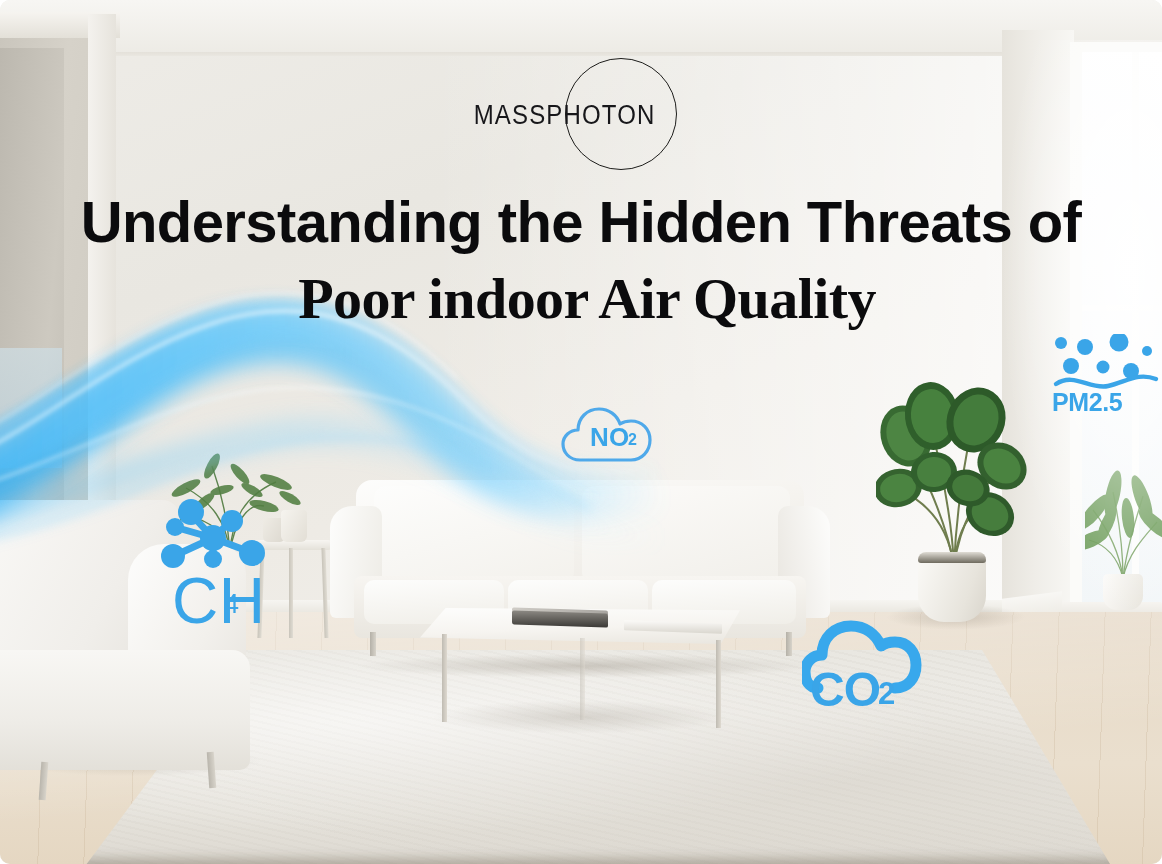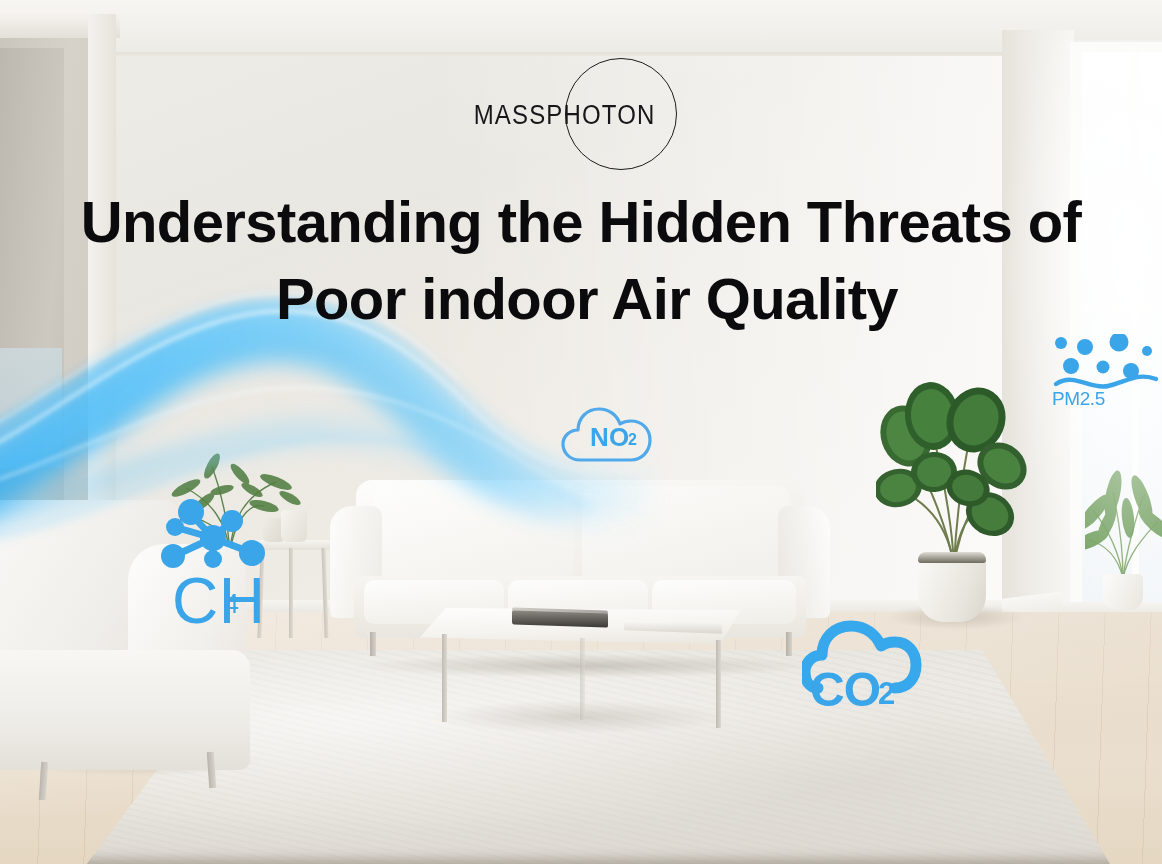--- a/index.html
+++ b/index.html
@@ -1,20 +1,20 @@
 <!DOCTYPE html>
 <html><head>
 <meta charset="utf-8">
 <style>
   * { margin:0; padding:0; box-sizing:border-box; }
   html,body { width:1162px; height:864px; overflow:hidden; background:#fff;
     font-family:"Liberation Sans", sans-serif; }
 
   #stage { position:relative; width:1162px; height:864px; overflow:hidden;
-    background:#efeeea; }
+    background:#efeeea;border-radius:10px; }
 
   
   .room { position:absolute; inset:0; }
 
   
   .ceiling { position:absolute; left:0; top:0; width:1162px; height:58px;
     background:linear-gradient(180deg,#f7f6f3 0%,#eceae4 100%); }
   .ceiling-edge { position:absolute; left:0; top:52px; width:1162px; height:9px;
     background:linear-gradient(180deg,#e2dfd7,#f2f0ec); opacity:.85; }
 
@@ -188,21 +188,21 @@
     font-family:"Liberation Sans", sans-serif; font-size:25px; font-weight:400;
     letter-spacing:1.2px; color:#17171a; transform:scaleY(1.08) scaleX(.96);
     white-space:nowrap; }
 
   
   .title { position:absolute; left:0; top:184px; width:1162px;
     text-align:center; color:#0b0b0d;
     font-family:"Liberation Sans", sans-serif; font-weight:bold;
     font-size:58px; line-height:1.32; letter-spacing:-.6px; }
   .title .l1, .title .l2 { display:block; white-space:nowrap; }
-  .title .l2 { padding-left:12px; }
+  .title .l2 { padding-left:12px;font-family:Liberation Serif, serif; }
 
   
   .badge { position:absolute; }
   .badge-label { font-family:"Liberation Sans", sans-serif; color:#3aa5e8;
     white-space:nowrap; }
 
   
   .ch4 { left:158px; top:498px; width:110px; height:128px; }
   .ch4-label { position:absolute; left:14px; top:66px; font-size:64px; font-weight:400;
     letter-spacing:.5px; }
@@ -215,21 +215,21 @@
   .no2-sub { position:absolute; left:68px; top:27px; font-size:16px; font-weight:bold; }
 
   
   .co2 { left:802px; top:618px; width:120px; height:100px;text-align:center; }
   .co2-label { position:absolute; left:8px; top:44px; font-size:48px; font-weight:bold;
     letter-spacing:-1px; }
   .co2-sub { position:absolute; left:76px; top:58px; font-size:31px; font-weight:bold; }
 
   
   .pm { left:1050px; top:334px; width:112px; height:96px; }
-  .pm-label { position:absolute; left:2px; top:54px; font-size:19px; font-weight:normal;
+  .pm-label { position:absolute; left:2px; top:54px; font-size:25px; font-weight:bold;
     letter-spacing:-.4px; }
 </style>
 </head>
 <body>
 
 <div id="stage">
 
   <div class="room">
 
     <div class="ceiling"></div>

